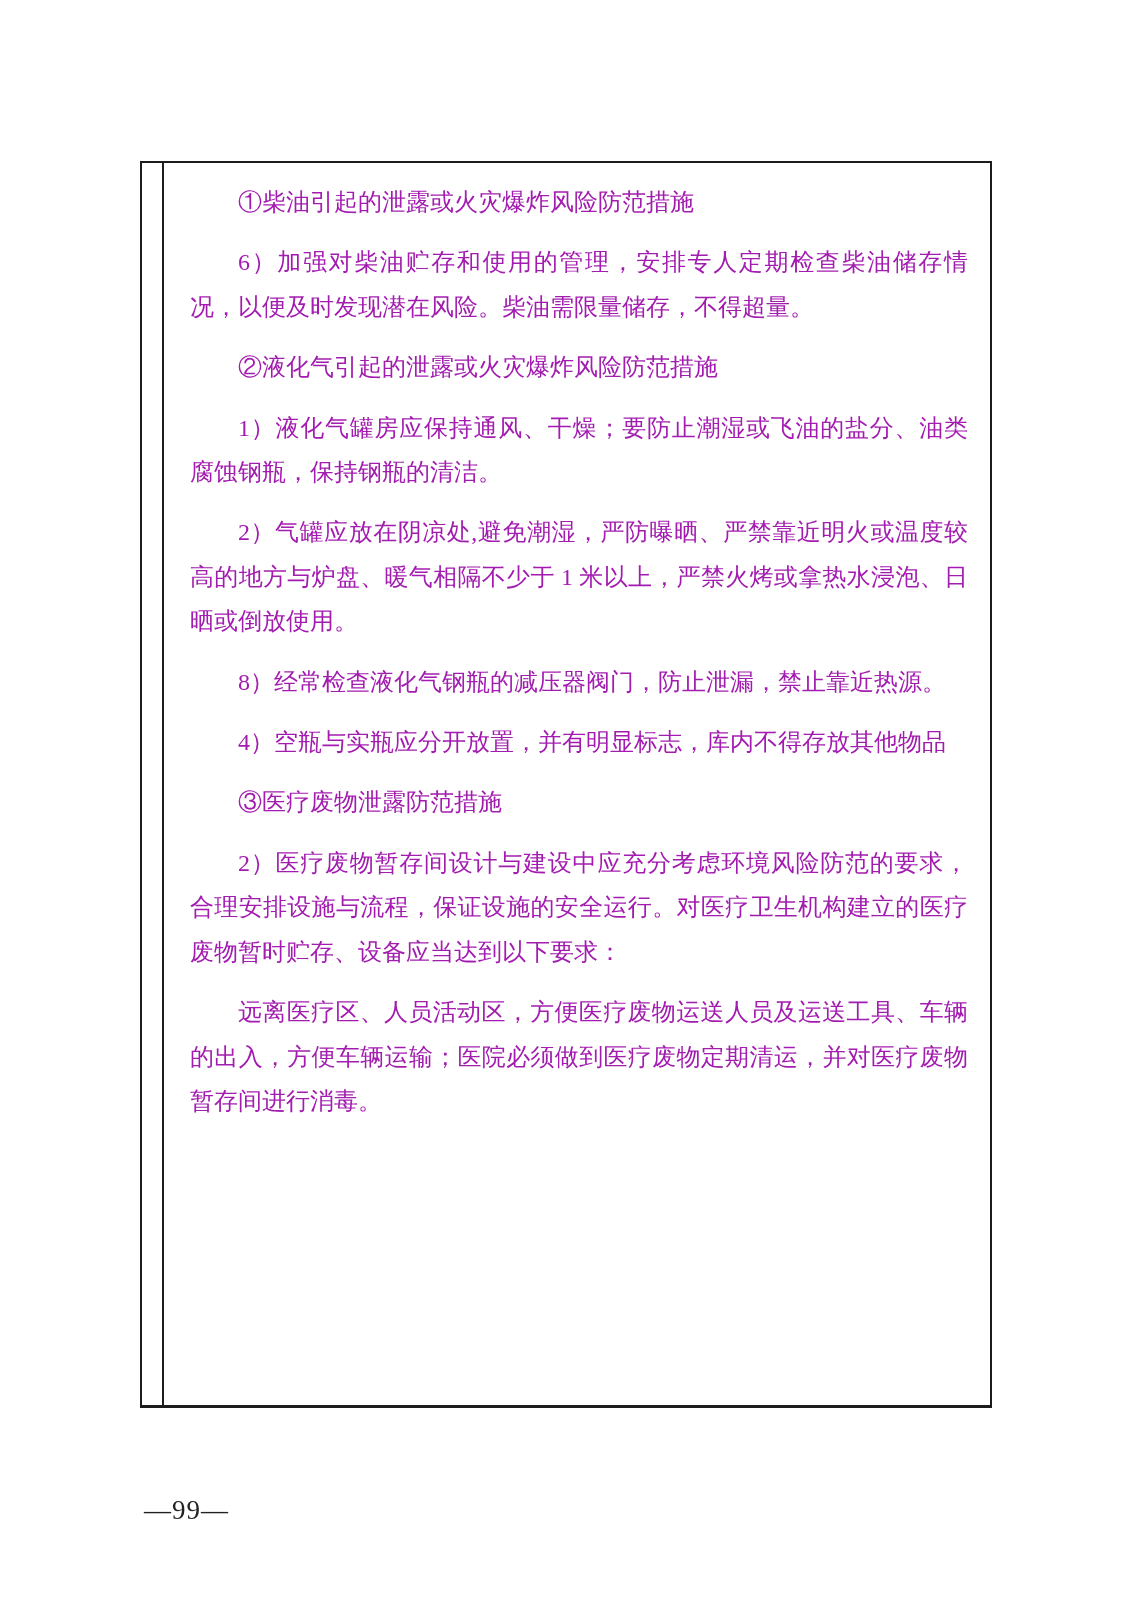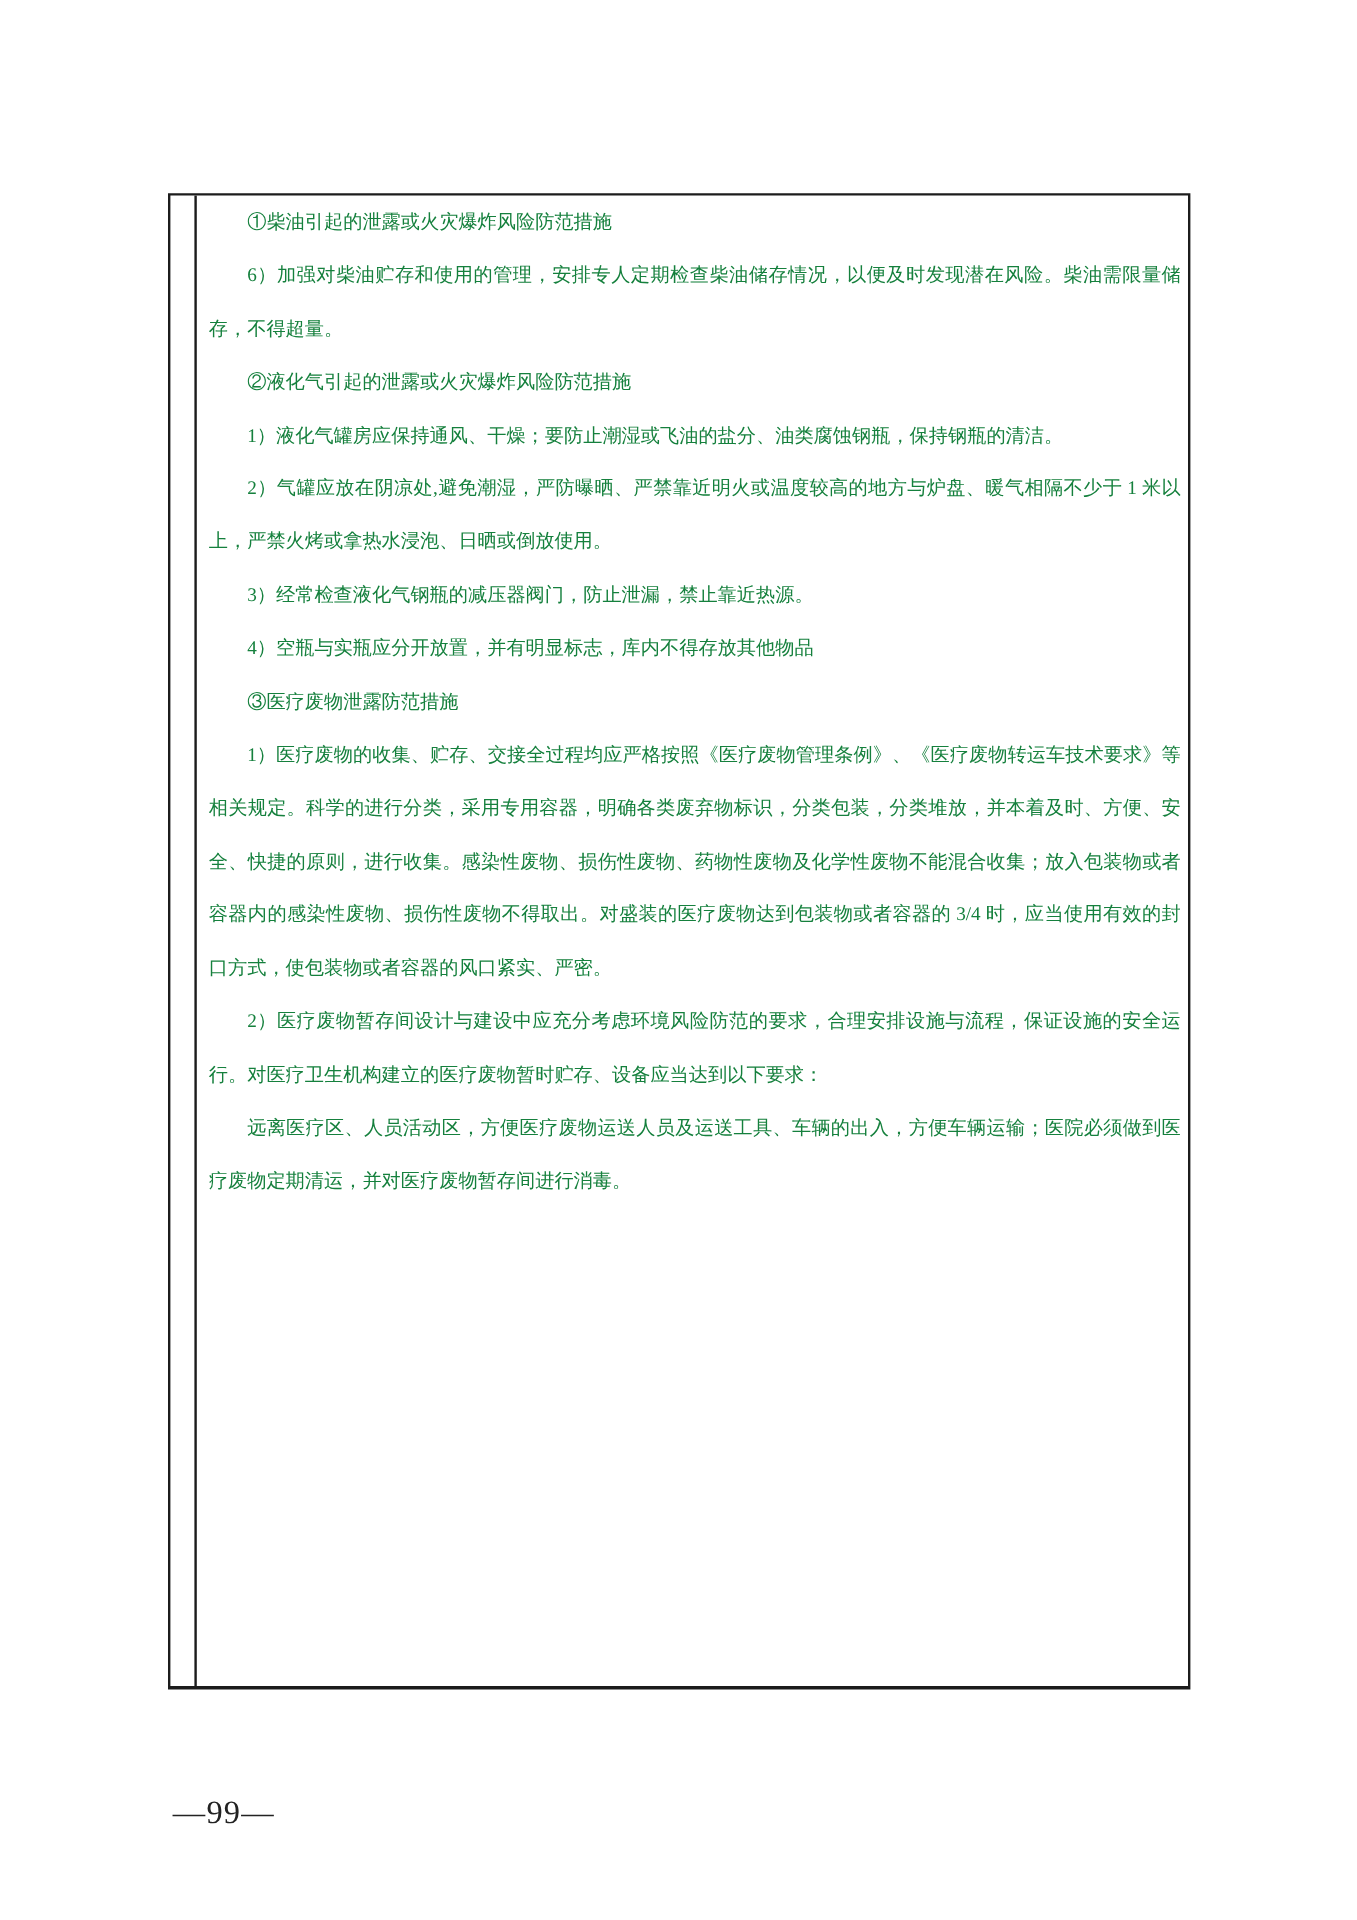--- a/index.html
+++ b/index.html
@@ -33,26 +33,26 @@
     width: 20px;
     flex: 0 0 20px;
     border-right: 2px solid #1c1c1c;
   }
   .content-cell {
     flex: 1 1 auto;
     padding: 1px 6px 0 10px;
     overflow: hidden;
   }
   .content-cell p {
-    margin: 0;
-    font-size: 16px;
+    margin: 16px;
+    font-size: 24px;
     line-height: 44.4px;
     text-indent: 2em;
     text-align: justify;
-    color: #15803d;
+    color: #a21caf;
   }
   .page-number {
     position: absolute;
     left: 144px;
     top: 1495px;
     font-size: 27px;
     letter-spacing: 1px;
     color: #222222;
     white-space: nowrap;
   }
@@ -63,24 +63,23 @@
 <div class="page">
 
   <div class="doc-table">
     <div class="stub-col"></div>
     <div class="content-cell">
       <p>①柴油引起的泄露或火灾爆炸风险防范措施</p>
       <p>6）加强对柴油贮存和使用的管理，安排专人定期检查柴油储存情况，以便及时发现潜在风险。柴油需限量储存，不得超量。</p>
       <p>②液化气引起的泄露或火灾爆炸风险防范措施</p>
       <p>1）液化气罐房应保持通风、干燥；要防止潮湿或飞油的盐分、油类腐蚀钢瓶，保持钢瓶的清洁。</p>
       <p>2）气罐应放在阴凉处,避免潮湿，严防曝晒、严禁靠近明火或温度较高的地方与炉盘、暖气相隔不少于 1 米以上，严禁火烤或拿热水浸泡、日晒或倒放使用。</p>
-      <p>3）经常检查液化气钢瓶的减压器阀门，防止泄漏，禁止靠近热源。</p>
+      <p>8）经常检查液化气钢瓶的减压器阀门，防止泄漏，禁止靠近热源。</p>
       <p>4）空瓶与实瓶应分开放置，并有明显标志，库内不得存放其他物品</p>
       <p>③医疗废物泄露防范措施</p>
-      <p>1）医疗废物的收集、贮存、交接全过程均应严格按照《医疗废物管理条例》、《医疗废物转运车技术要求》等相关规定。科学的进行分类，采用专用容器，明确各类废弃物标识，分类包装，分类堆放，并本着及时、方便、安全、快捷的原则，进行收集。感染性废物、损伤性废物、药物性废物及化学性废物不能混合收集；放入包装物或者容器内的感染性废物、损伤性废物不得取出。对盛装的医疗废物达到包装物或者容器的 3/4 时，应当使用有效的封口方式，使包装物或者容器的风口紧实、严密。</p>
       <p>2）医疗废物暂存间设计与建设中应充分考虑环境风险防范的要求，合理安排设施与流程，保证设施的安全运行。对医疗卫生机构建立的医疗废物暂时贮存、设备应当达到以下要求：</p>
       <p>远离医疗区、人员活动区，方便医疗废物运送人员及运送工具、车辆的出入，方便车辆运输；医院必须做到医疗废物定期清运，并对医疗废物暂存间进行消毒。</p>
 
     </div>
   </div>
 
   <div class="page-number">—99—</div>
 
 </div>
 

